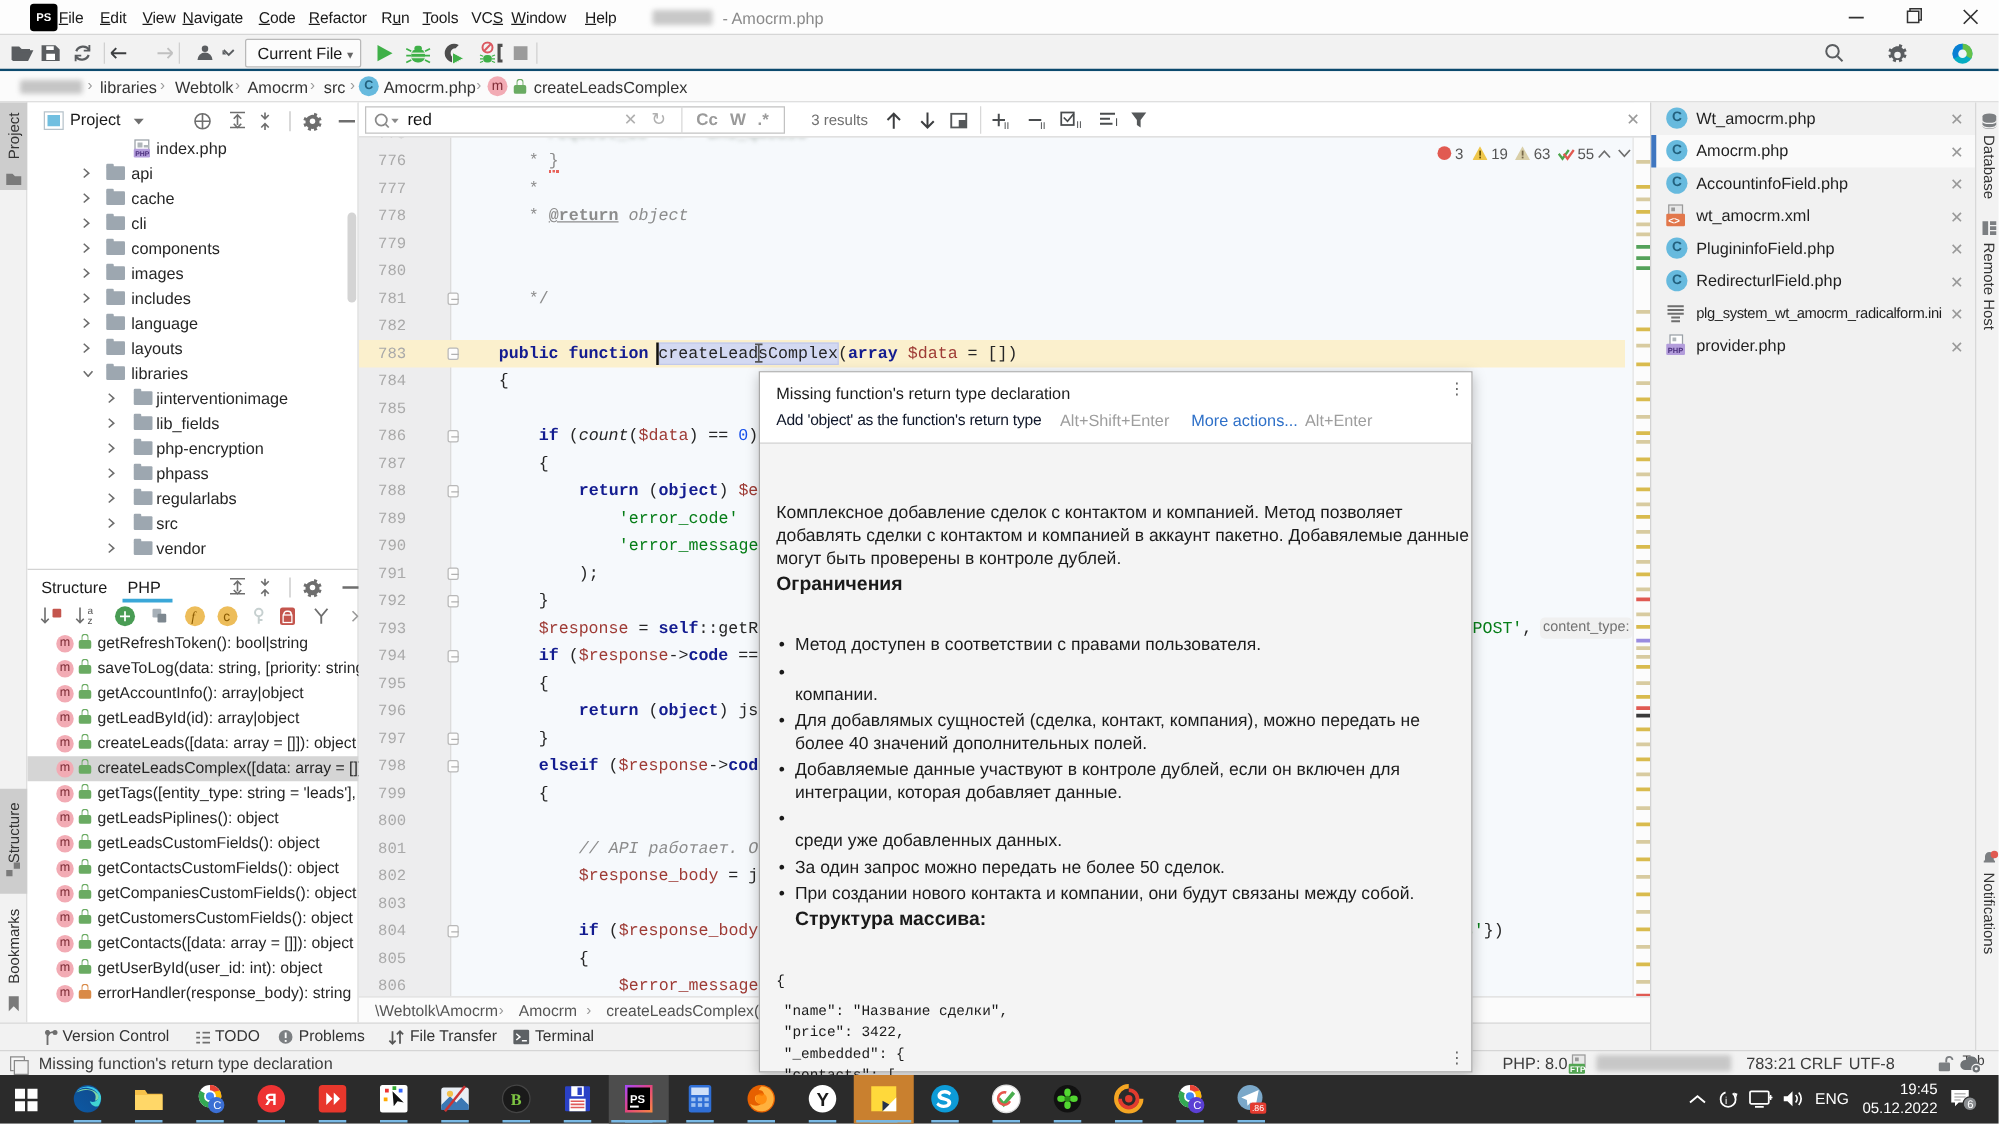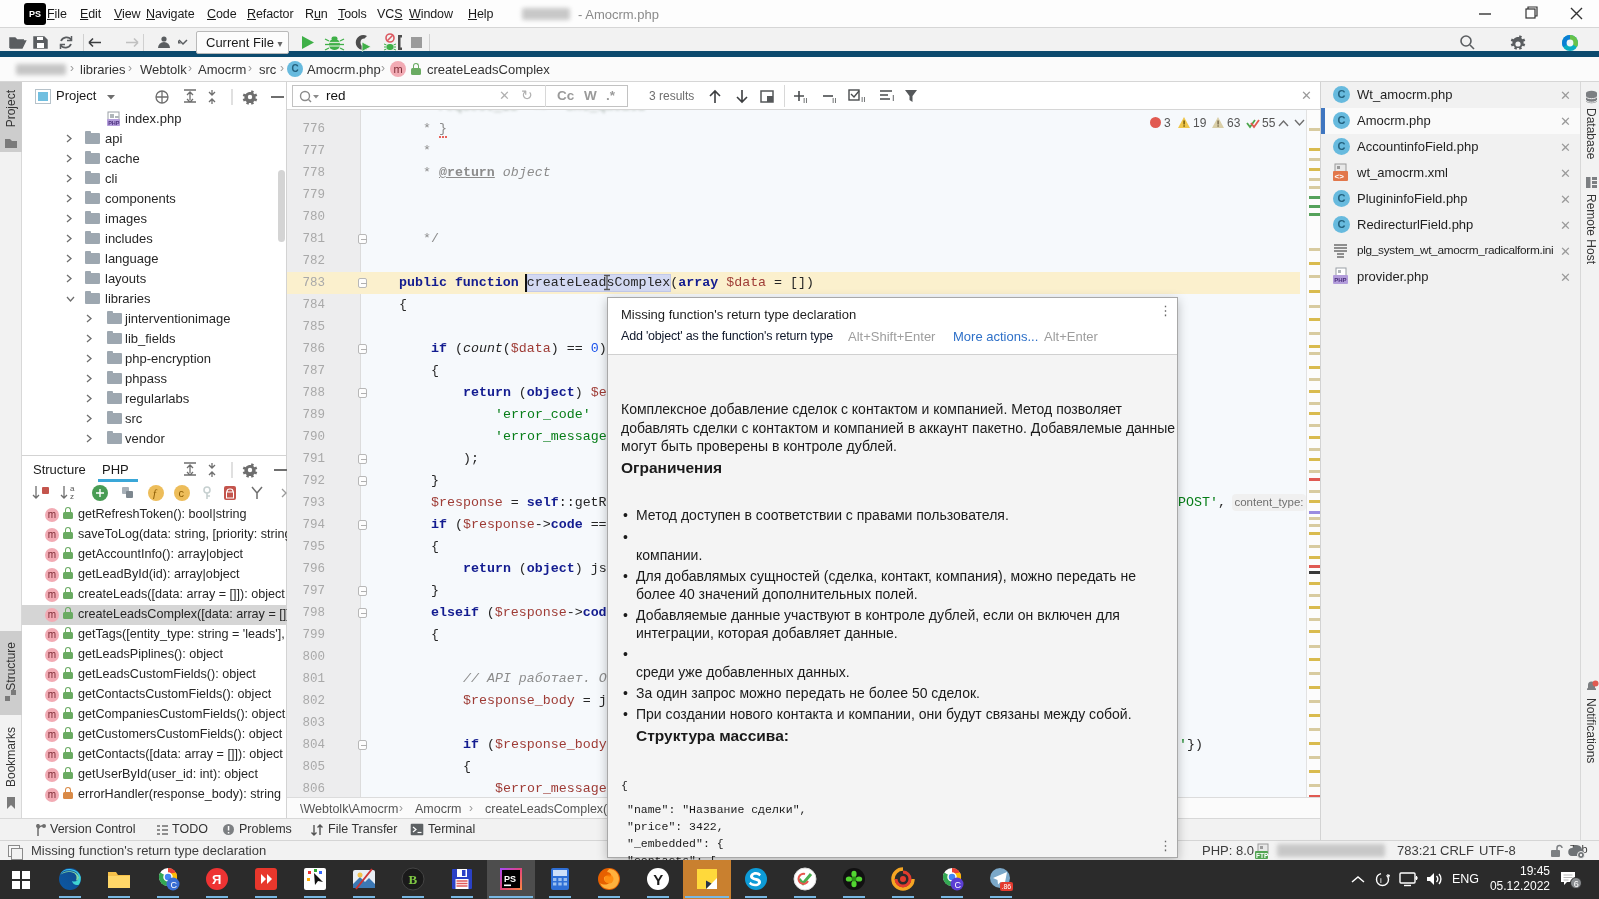--- a/index.html
+++ b/index.html
@@ -7,21 +7,21 @@
   .abs { position:absolute; }
   .mono { font-family:"Liberation Mono", monospace; }
   
   #titlebar { left:0; top:0; width:1599px; height:28px; background:#fdfdfd; border-bottom:1px solid #d6d6d6; }
   .menuitem { position:absolute; top:7px; font-size:12.5px; letter-spacing:-0.1px; color:#1a1a1a; }
   .menuitem u { text-decoration:underline; }
   #pslogo { left:24px; top:3px; width:22px; height:22px; background:#000; border-radius:3px; color:#fff; font-size:9px; font-weight:bold; text-align:center; line-height:22px; letter-spacing:0; }
   #blurtitle { left:522px; top:8px; width:48px; height:12px; background:#c8c8c8; filter:blur(2px); border-radius:2px; }
   #wintitle { left:578px; top:7px; color:#8a8a8a; font-size:13px; }
   
-  #toolbar { left:0; top:28px; width:1599px; height:29px; background:#f2f2f2; border-bottom:6px solid #0c4a6e; }
+  #toolbar { left:0; top:28px; width:1599px; height:29px; background:#f2f2f2; border-bottom:2px solid #0c4a6e; }
   .tbdiv { position:absolute; top:6px; width:1px; height:17px; background:#d0d0d0; }
   #currentfile { left:196px; top:3px; width:93px; height:23px; background:#fcfcfc; border:1px solid #b9b9b9; border-radius:2px; font-size:13px; color:#1a1a1a; line-height:21px; padding-left:9px; }
   
   #crumbs { left:0; top:57px; width:1599px; height:25px; background:#fbfbfb; border-bottom:1px solid #d6d6d6; }
   .crumb { position:absolute; top:5px; font-size:13px; color:#333; }
   .csep  { position:absolute; top:4px; color:#9a9a9a; font-size:12px; }
   .blurpill { position:absolute; background:#c5c5c5; filter:blur(2px); border-radius:2px; }
   
   #lstrip { left:0; top:82px; width:22px; height:736px; background:#f2f2f2; border-right:1px solid #d8d8d8; }
   .vlabel-l { position:absolute; writing-mode:vertical-rl; transform:rotate(180deg); font-size:12px; color:#333; left:4px; }

